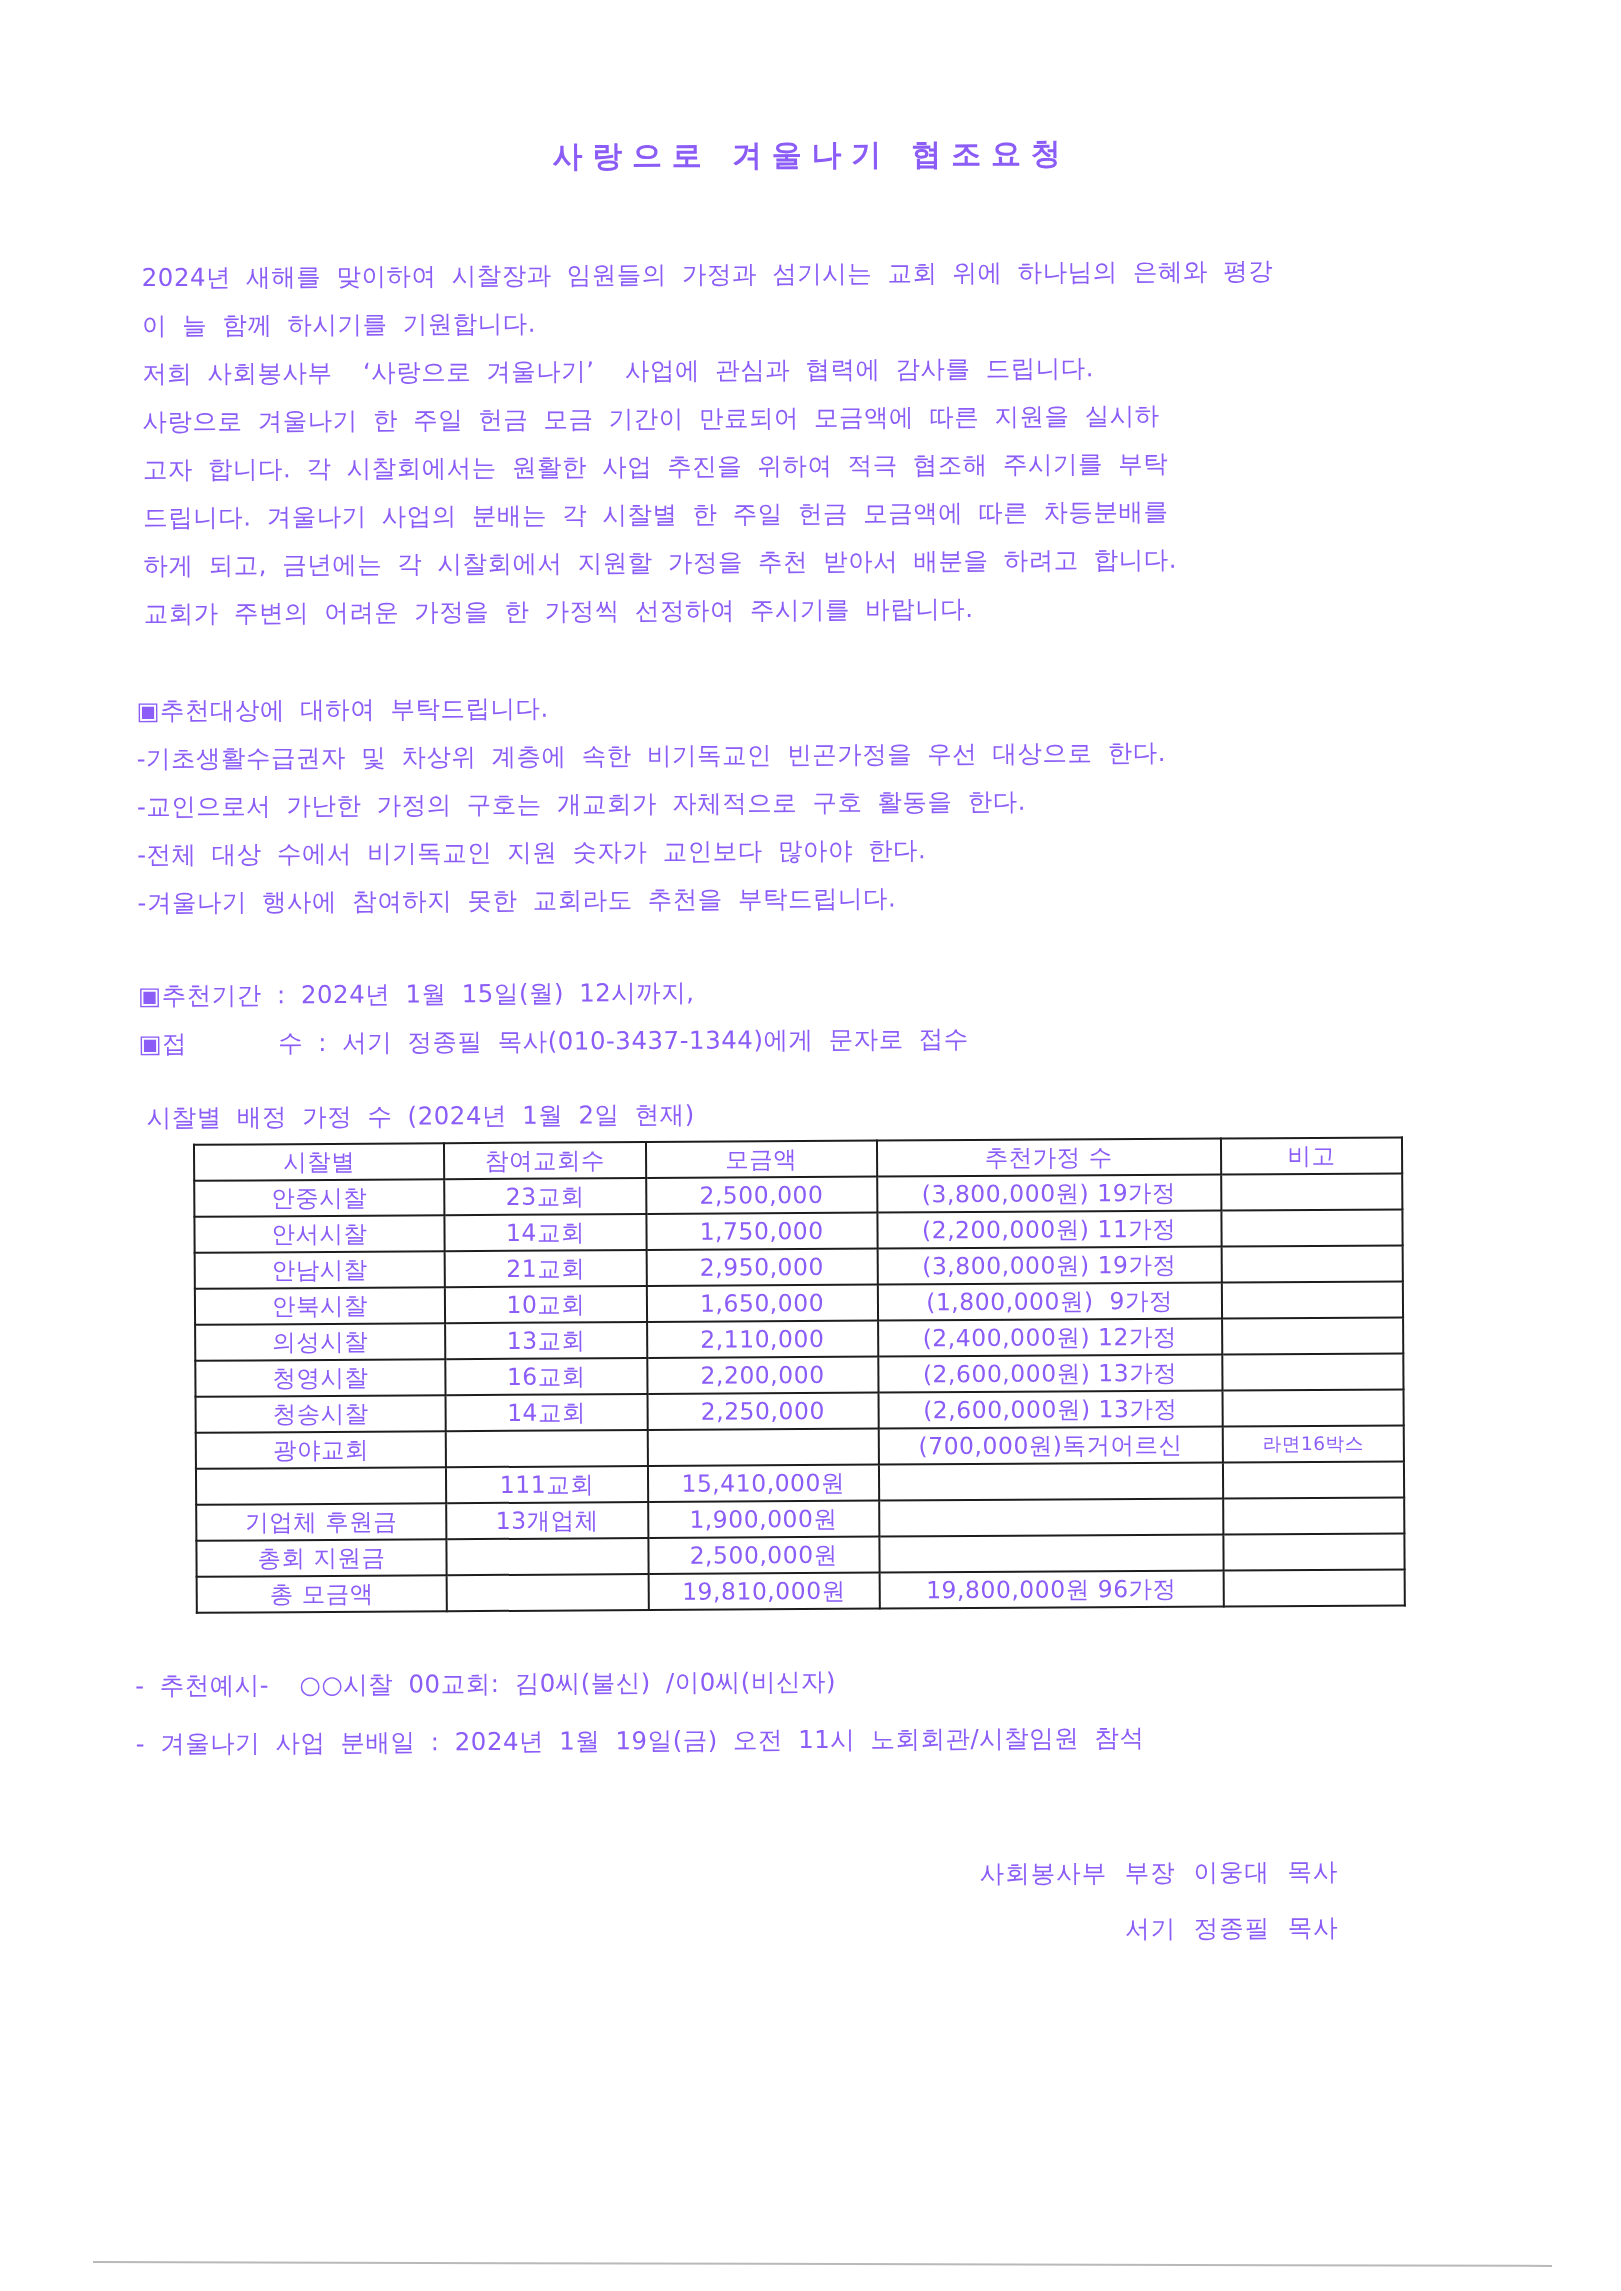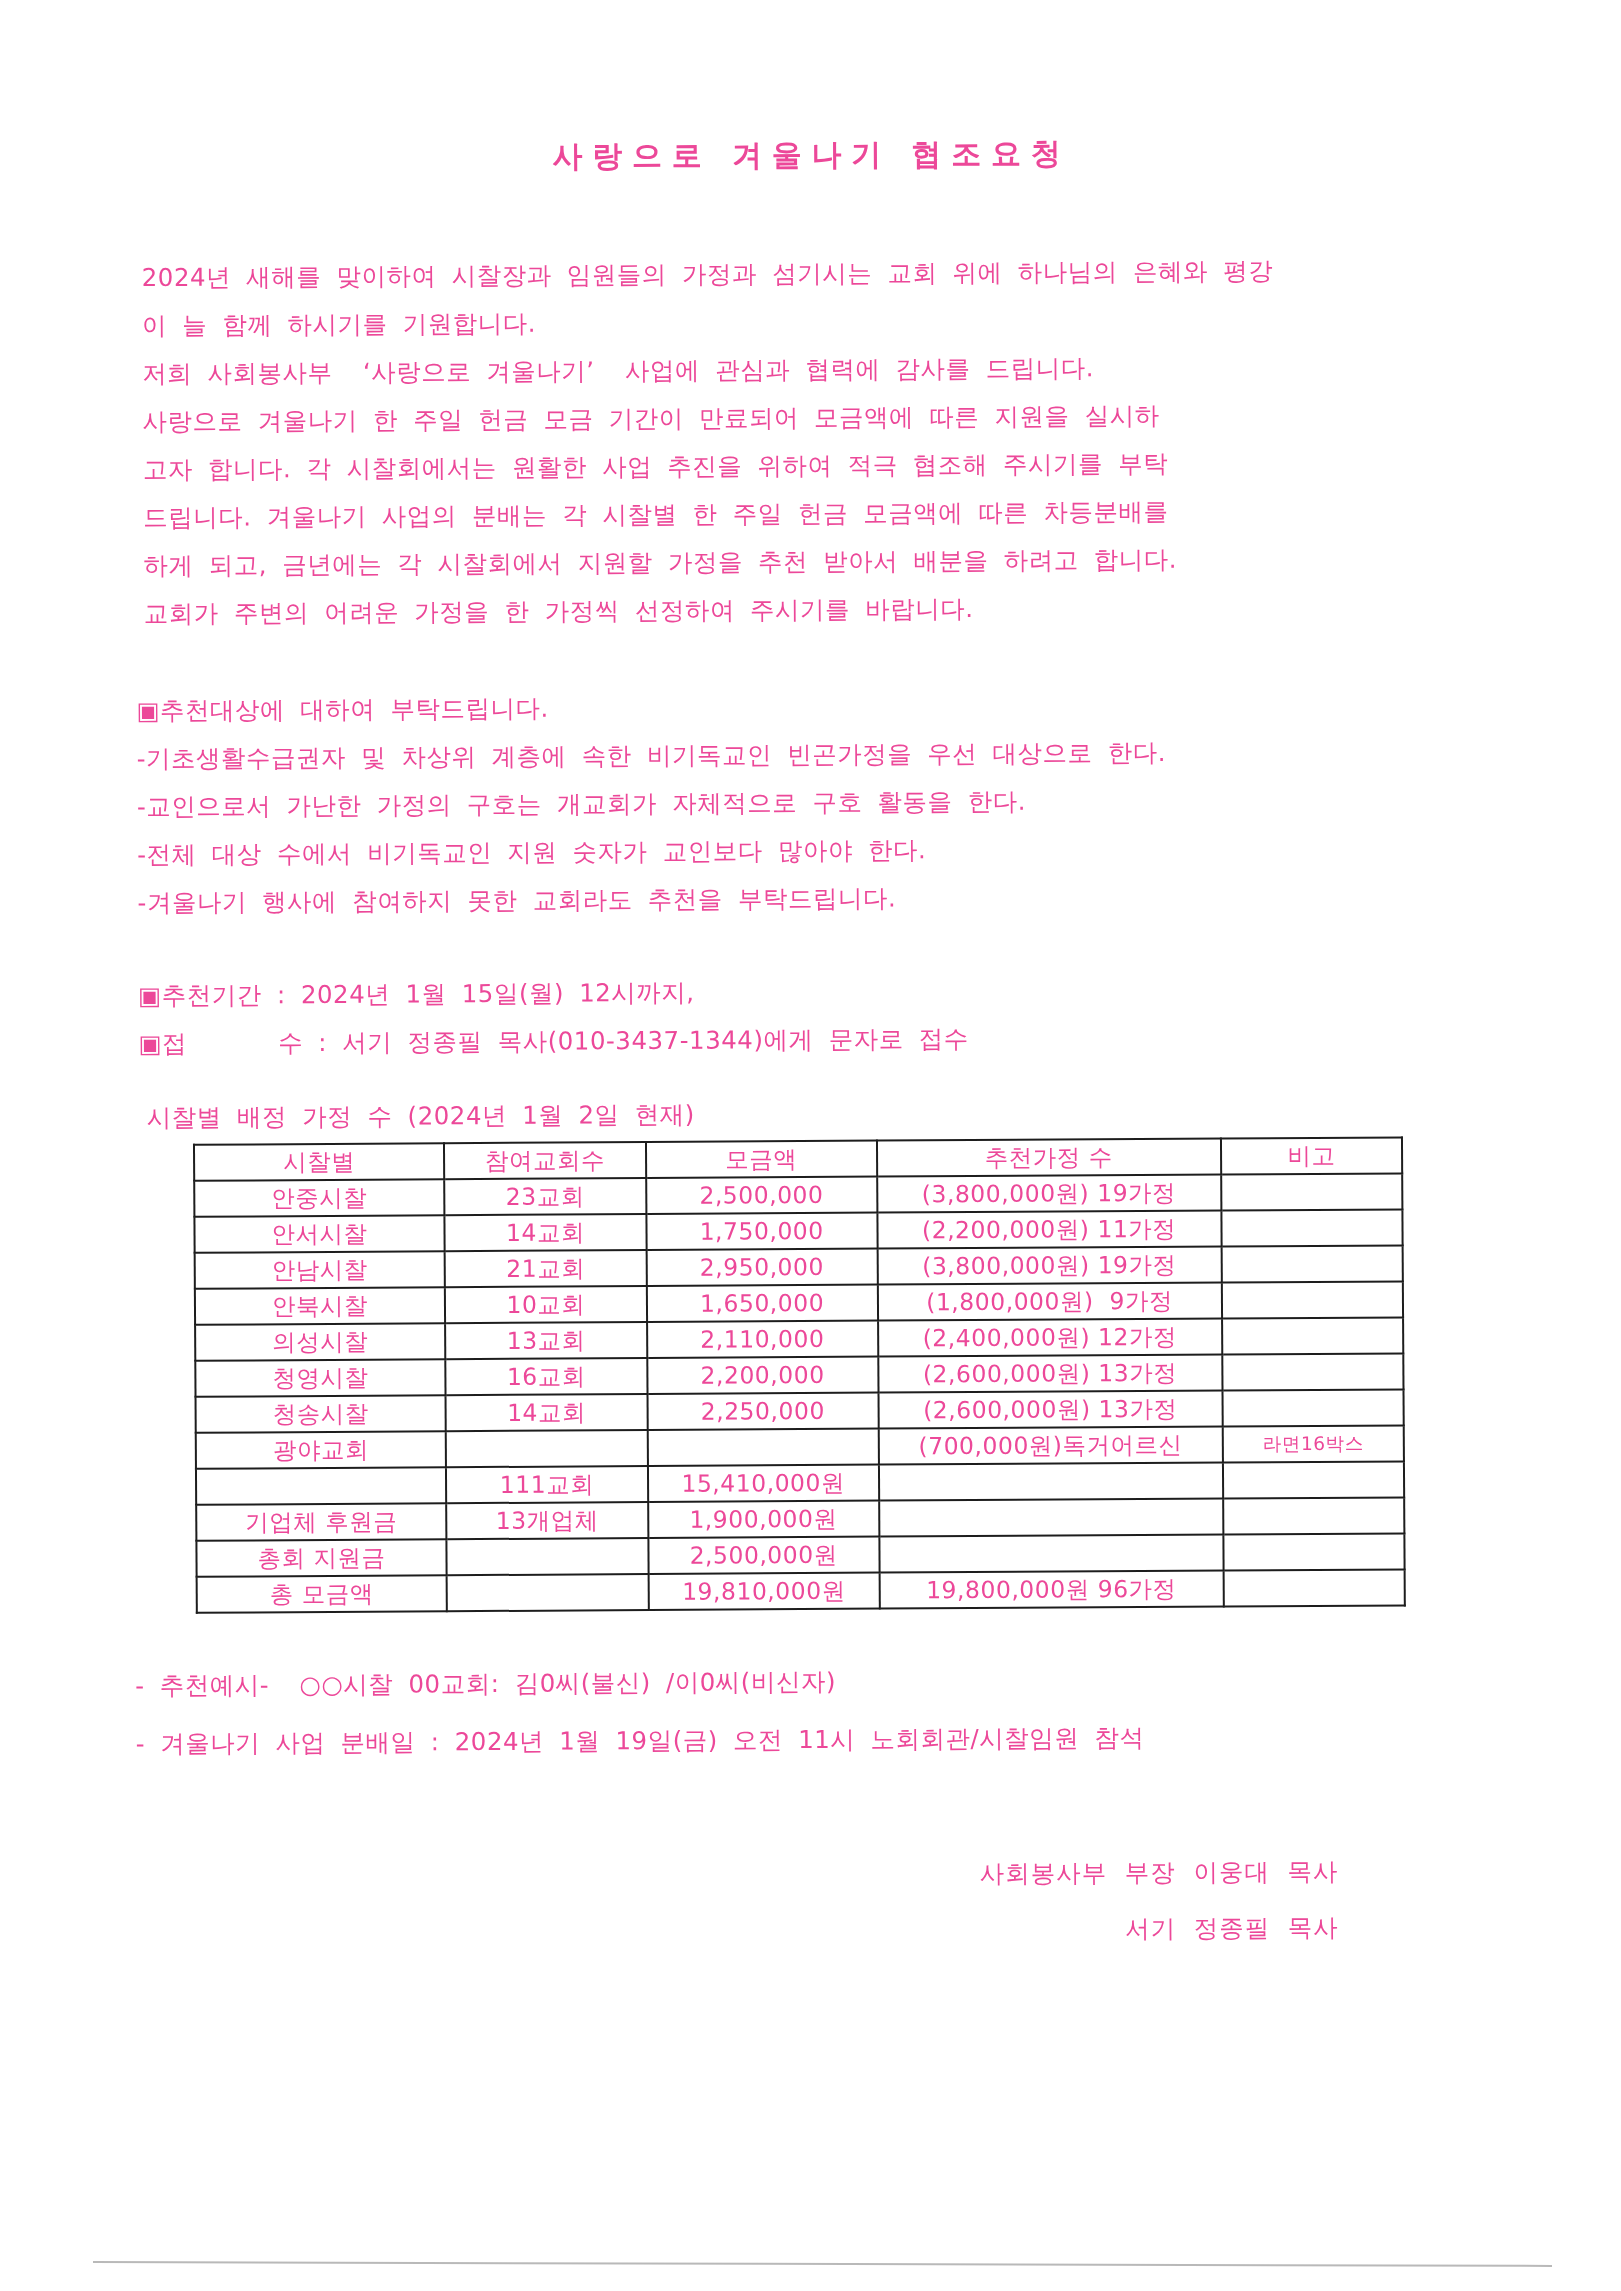--- a/index.html
+++ b/index.html
@@ -3,21 +3,21 @@
 <meta charset="utf-8">
 <style>
   html,body{margin:0;padding:0;}
   body{background:#e9e9e9;}
   .page{
     position:relative;
     width:1621px;height:2292px;
     background:#ffffff;
     overflow:hidden;
     font-family:"DejaVu Sans", sans-serif;
-    color:#ec4899;
+    color:#8b5cf6;
   }
   .content{
     position:absolute;top:0;left:0;width:1621px;
     transform:rotate(-0.35deg);
     transform-origin:50% 0;
   }
   .doc-title{
     margin-top:135px;
     text-align:center;
     font-size:30px;

